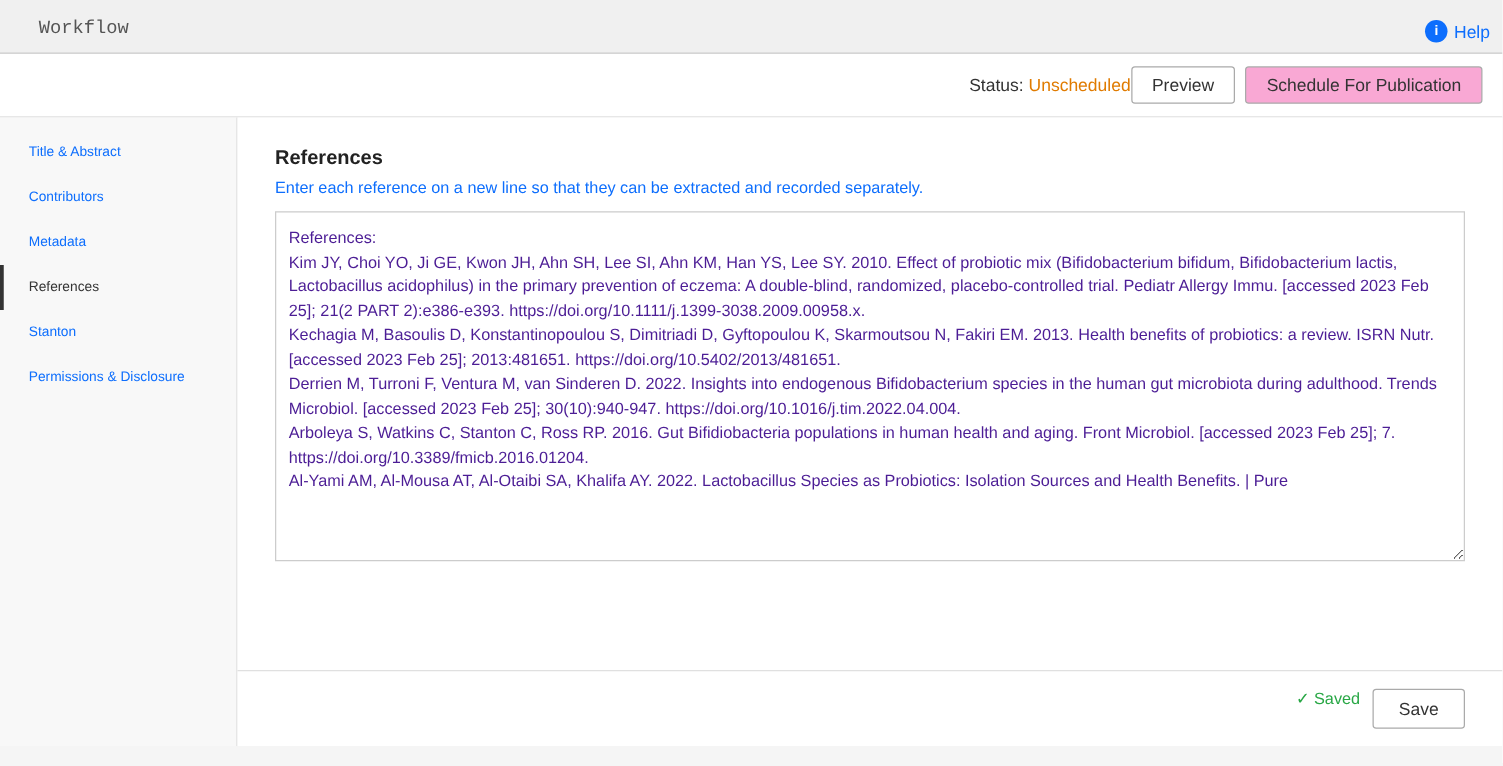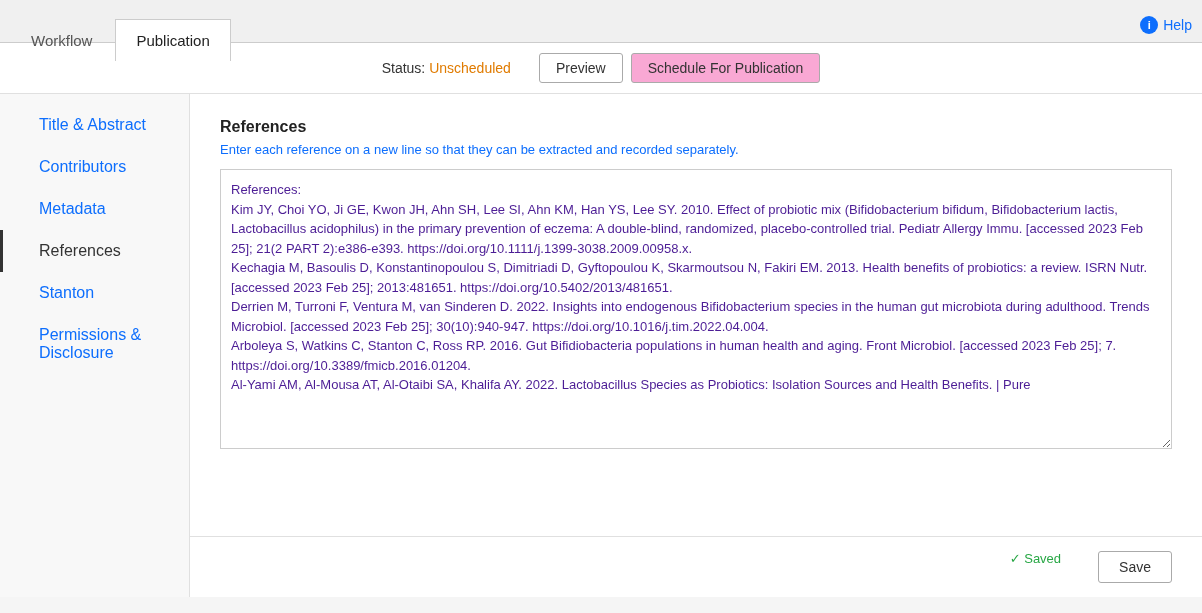--- a/index.html
+++ b/index.html
@@ -17,21 +17,22 @@
     .tab {
       padding: 12px 20px;
       cursor: pointer;
       font-size: 15px;
       color: #555;
       border: 1px solid transparent;
       border-bottom: none;
       margin-right: 2px;
       background: transparent;
       position: relative;
-      top: 19px;
+      top: 1px;
+      font-family: Liberation Mono, monospace;
     }
     .tab.active {
       background: #fff;
       border-color: #ccc;
       color: #222;
       font-weight: 500;
       border-bottom-color: #fff;
     }
     .tab-bar-help {
       margin-left: auto;
@@ -43,23 +44,22 @@
       cursor: pointer;
       padding-bottom: 8px;
     }
 
     
     .status-bar {
       background: #fff;
       padding: 10px 16px;
       display: flex;
       align-items: center;
-      justify-content: center;
+      justify-content: flex-end;
       border-bottom: 1px solid #e0e0e0;
-      gap: 28px;
     }
     .status-value { color: #e07b00; font-weight: 500; }
     .status-actions { display: flex; gap: 8px; }
     .btn-preview {
       padding: 6px 16px;
       border: 1px solid #aaa;
       background: #fff;
       color: #333;
       font-size: 14px;
       cursor: pointer;
@@ -83,22 +83,22 @@
 
     
     .sidebar {
       width: 190px;
       background: #f8f8f8;
       border-right: 1px solid #e0e0e0;
       padding: 10px 0;
       flex-shrink: 0;
     }
     .sidebar-item {
-      padding: 12px 36px;
-      font-size: 16px;
+      padding: 12px 20px;
+      font-size: 11px;
       color: #0d6efd;
       cursor: pointer;
       border-left: 3px solid transparent;
     }
     .sidebar-item.active {
       border-left: 3px solid #333;
       color: #333;
       font-weight: 500;
     }
 
@@ -150,42 +150,40 @@
       gap: 4px;
     }
     .btn-save {
       padding: 7px 20px;
       background: #fff;
       border: 1px solid #aaa;
       font-size: 14px;
       cursor: pointer;
       border-radius: 3px;
       color: #333;
-      margin-left: 27px;
     }
 
     .help-circle {
       display: inline-flex;
       align-items: center;
       justify-content: center;
       width: 18px;
       height: 18px;
       border-radius: 50%;
       background: #0d6efd;
       color: #fff;
       font-size: 11px;
       font-weight: bold;
     }
   </style>
 </head>
 <body>
 
 <div class="tab-bar">
   <div class="tab">Workflow</div>
-  <div class="tab active">Publication</div>
   <div class="tab-bar-help">
     <span class="help-circle">i</span>
     <span>Help</span>
   </div>
 </div>
 
 <div class="status-bar">
   <div>
     <span>Status:</span>
     <span class="status-value">Unscheduled</span>

